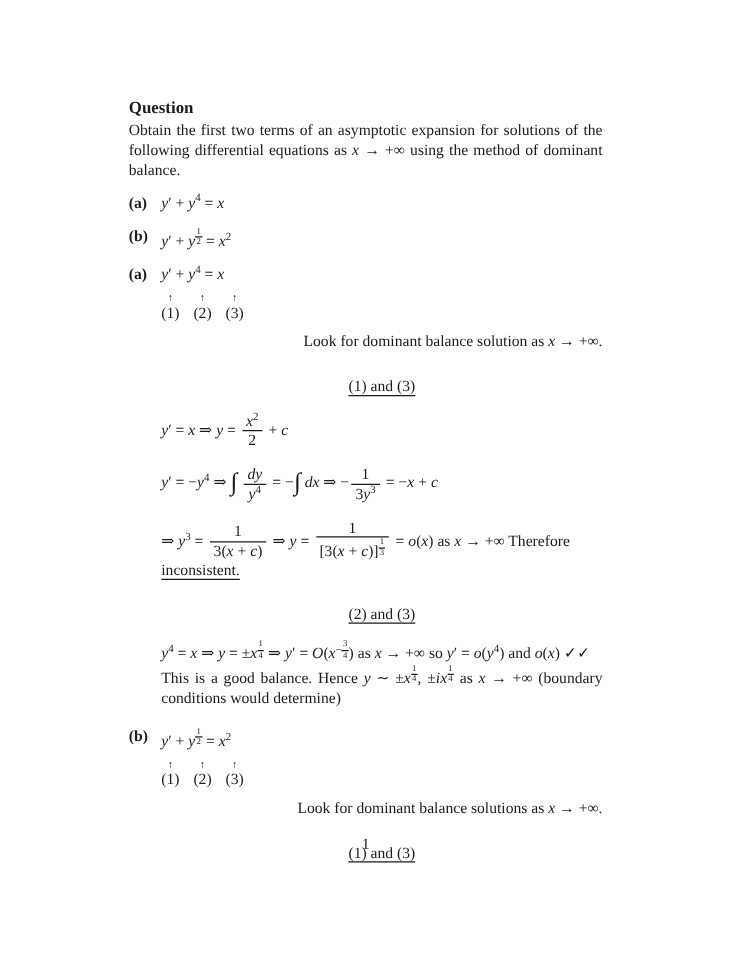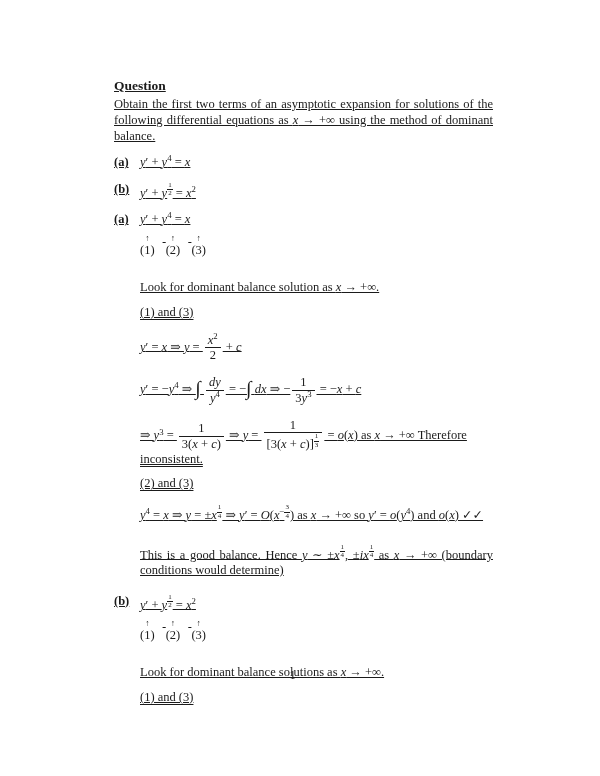--- a/index.html
+++ b/index.html
@@ -3,35 +3,35 @@
 <meta charset="utf-8">
 <style>
   html,body{margin:0;padding:0;}
   body{
     width:600px;height:776px;background:#ffffff;color:#1b1b1b;
     font-family:"Liberation Serif","DejaVu Serif",serif;
     font-size:12.5px;line-height:1.26;
     -webkit-font-smoothing:antialiased;
   }
   .page{position:relative;width:600px;height:776px;overflow:hidden;background:#fff;}
-  .content{position:absolute;left:114px;top:77px;width:379px;text-decoration:underline;}
+  .content{position:absolute;left:103px;top:77px;width:379px;}
   .hd{font-weight:bold;font-size:13.5px;margin:0 0 3px 0;}
   .para{text-align:justify;margin:0;}
   .qitem{display:flex;margin-top:11px;}
   .qitem .ilabel{flex:none;width:26px;font-weight:bold;}
   .answer-hd{margin-top:27px;}
   .part{display:flex;margin-top:11px;}
   .part .plabel{flex:none;width:26px;font-weight:bold;}
   .pbody{flex:1;min-width:0;}
   .eq{margin-top:12px;}
   .eq-main{margin:0;}
   .note{margin-top:4px;text-align:justify;}
-  .look{margin-top:23px;}
-  .case-head{margin-top:9px;}
-  .conclusion{margin-top:20px;text-align:justify;}
+  .look{margin-top:9px;text-align:right;}
+  .case-head{margin-top:20px;text-align:center;}
+  .conclusion{margin-top:0;text-align:justify;}
   .partb-gap{margin-top:15px;}
   i{font-style:italic;}
   sup{font-size:0.7em;vertical-align:0.55em;line-height:0;}
   .sf{display:inline-block;text-align:center;font-size:0.8em;line-height:1.05;
       vertical-align:middle;font-style:normal;}
   .sf>span{display:block;padding:0 1px;}
   .sf>span:first-child{border-bottom:1px solid currentColor;}
   .fr{display:inline-block;text-align:center;vertical-align:-0.72em;line-height:1.18;margin:0 2px;}
   .fr>span{display:block;padding:0 3px;}
   .fr>span:first-child{border-bottom:1px solid currentColor;}

